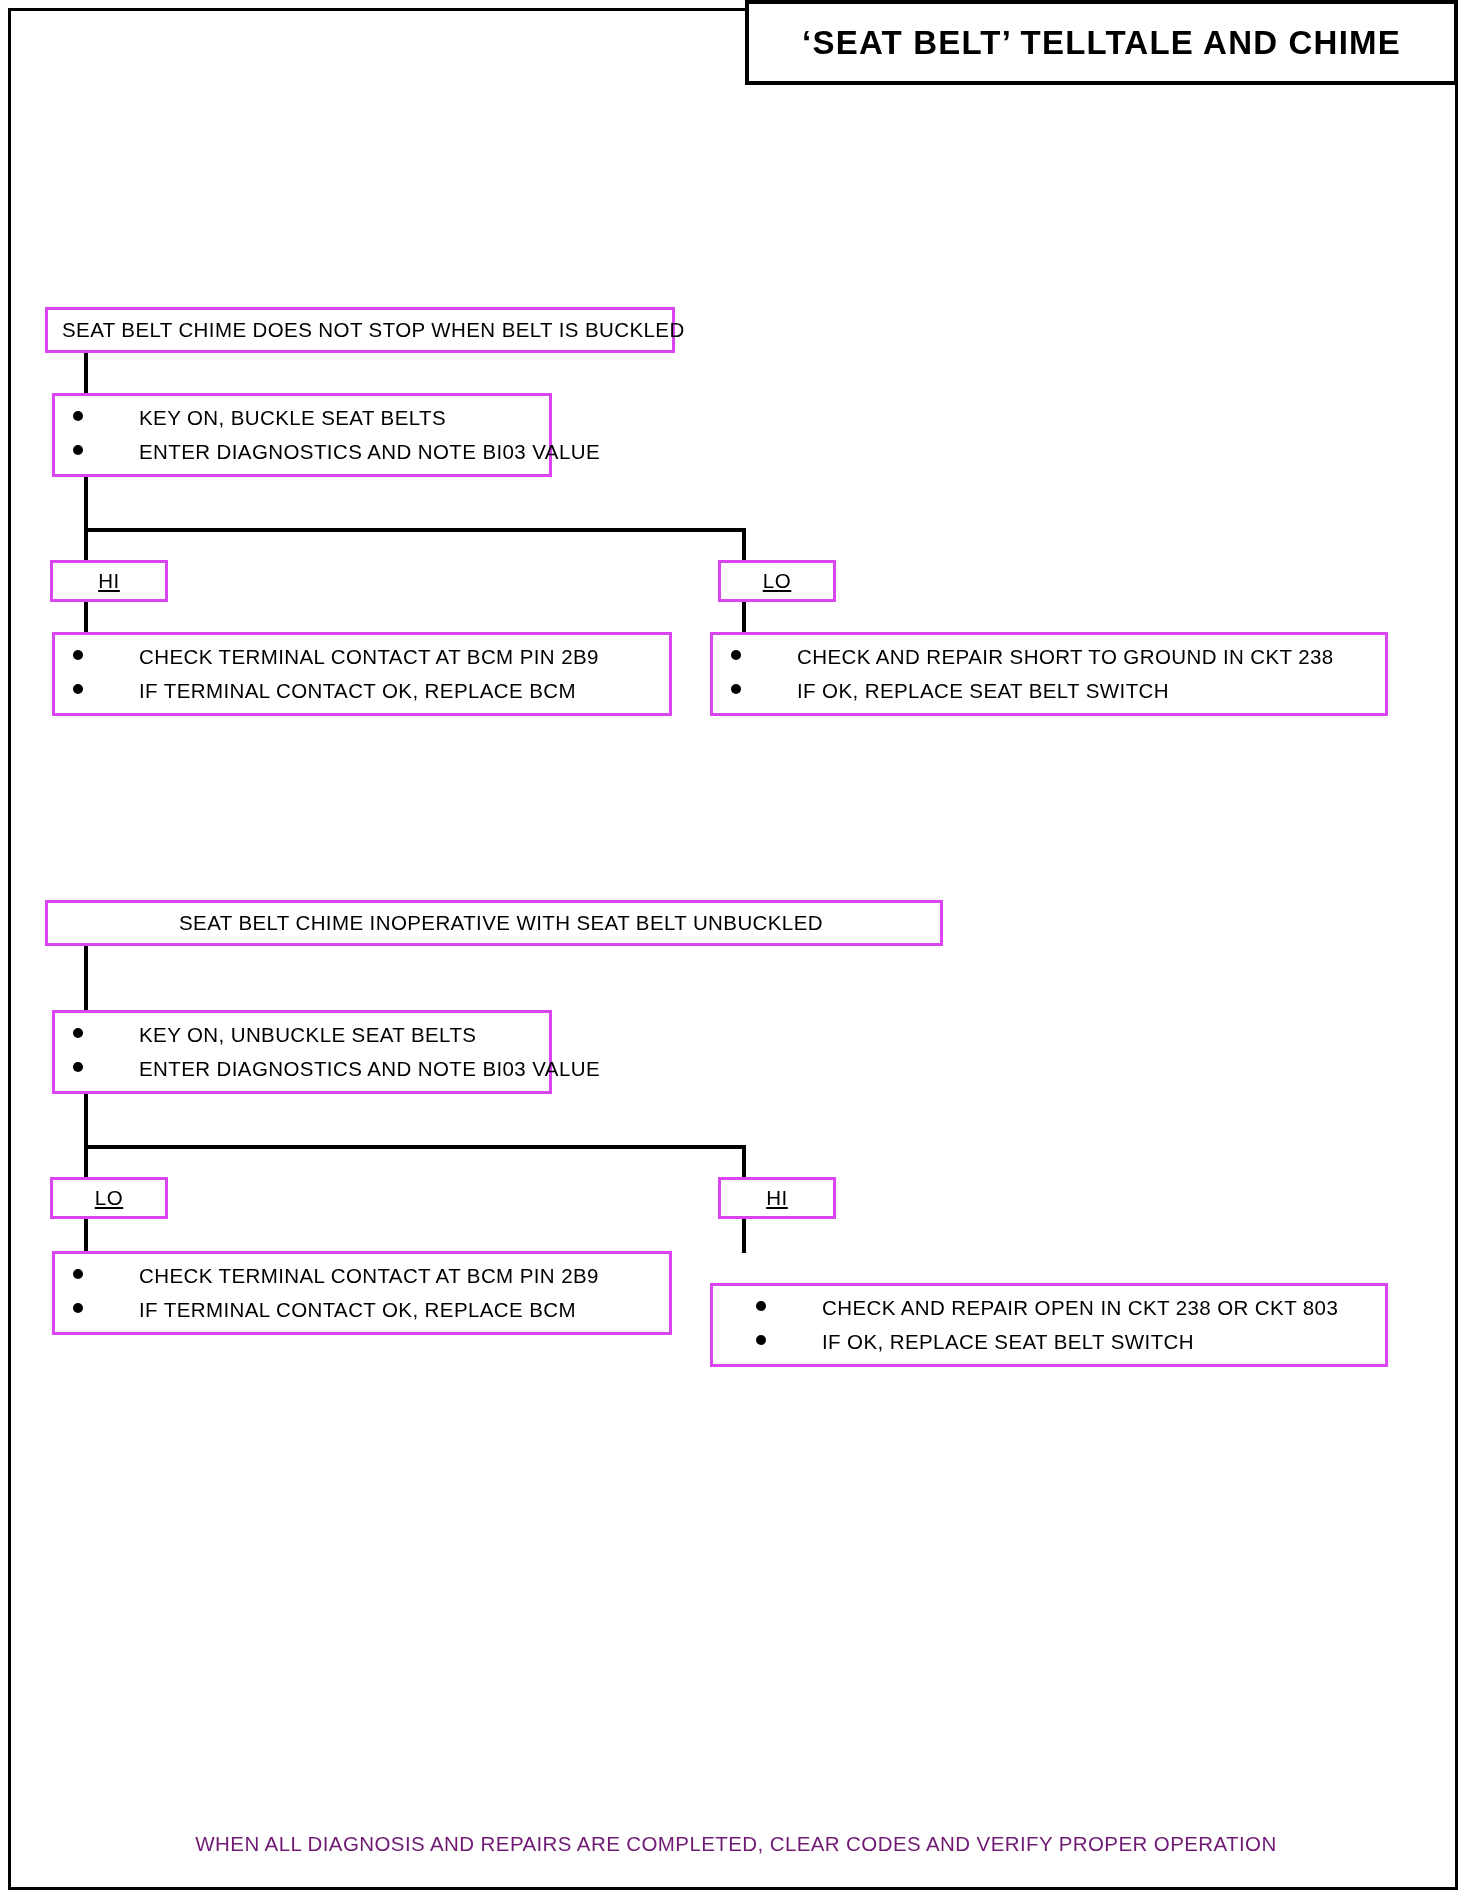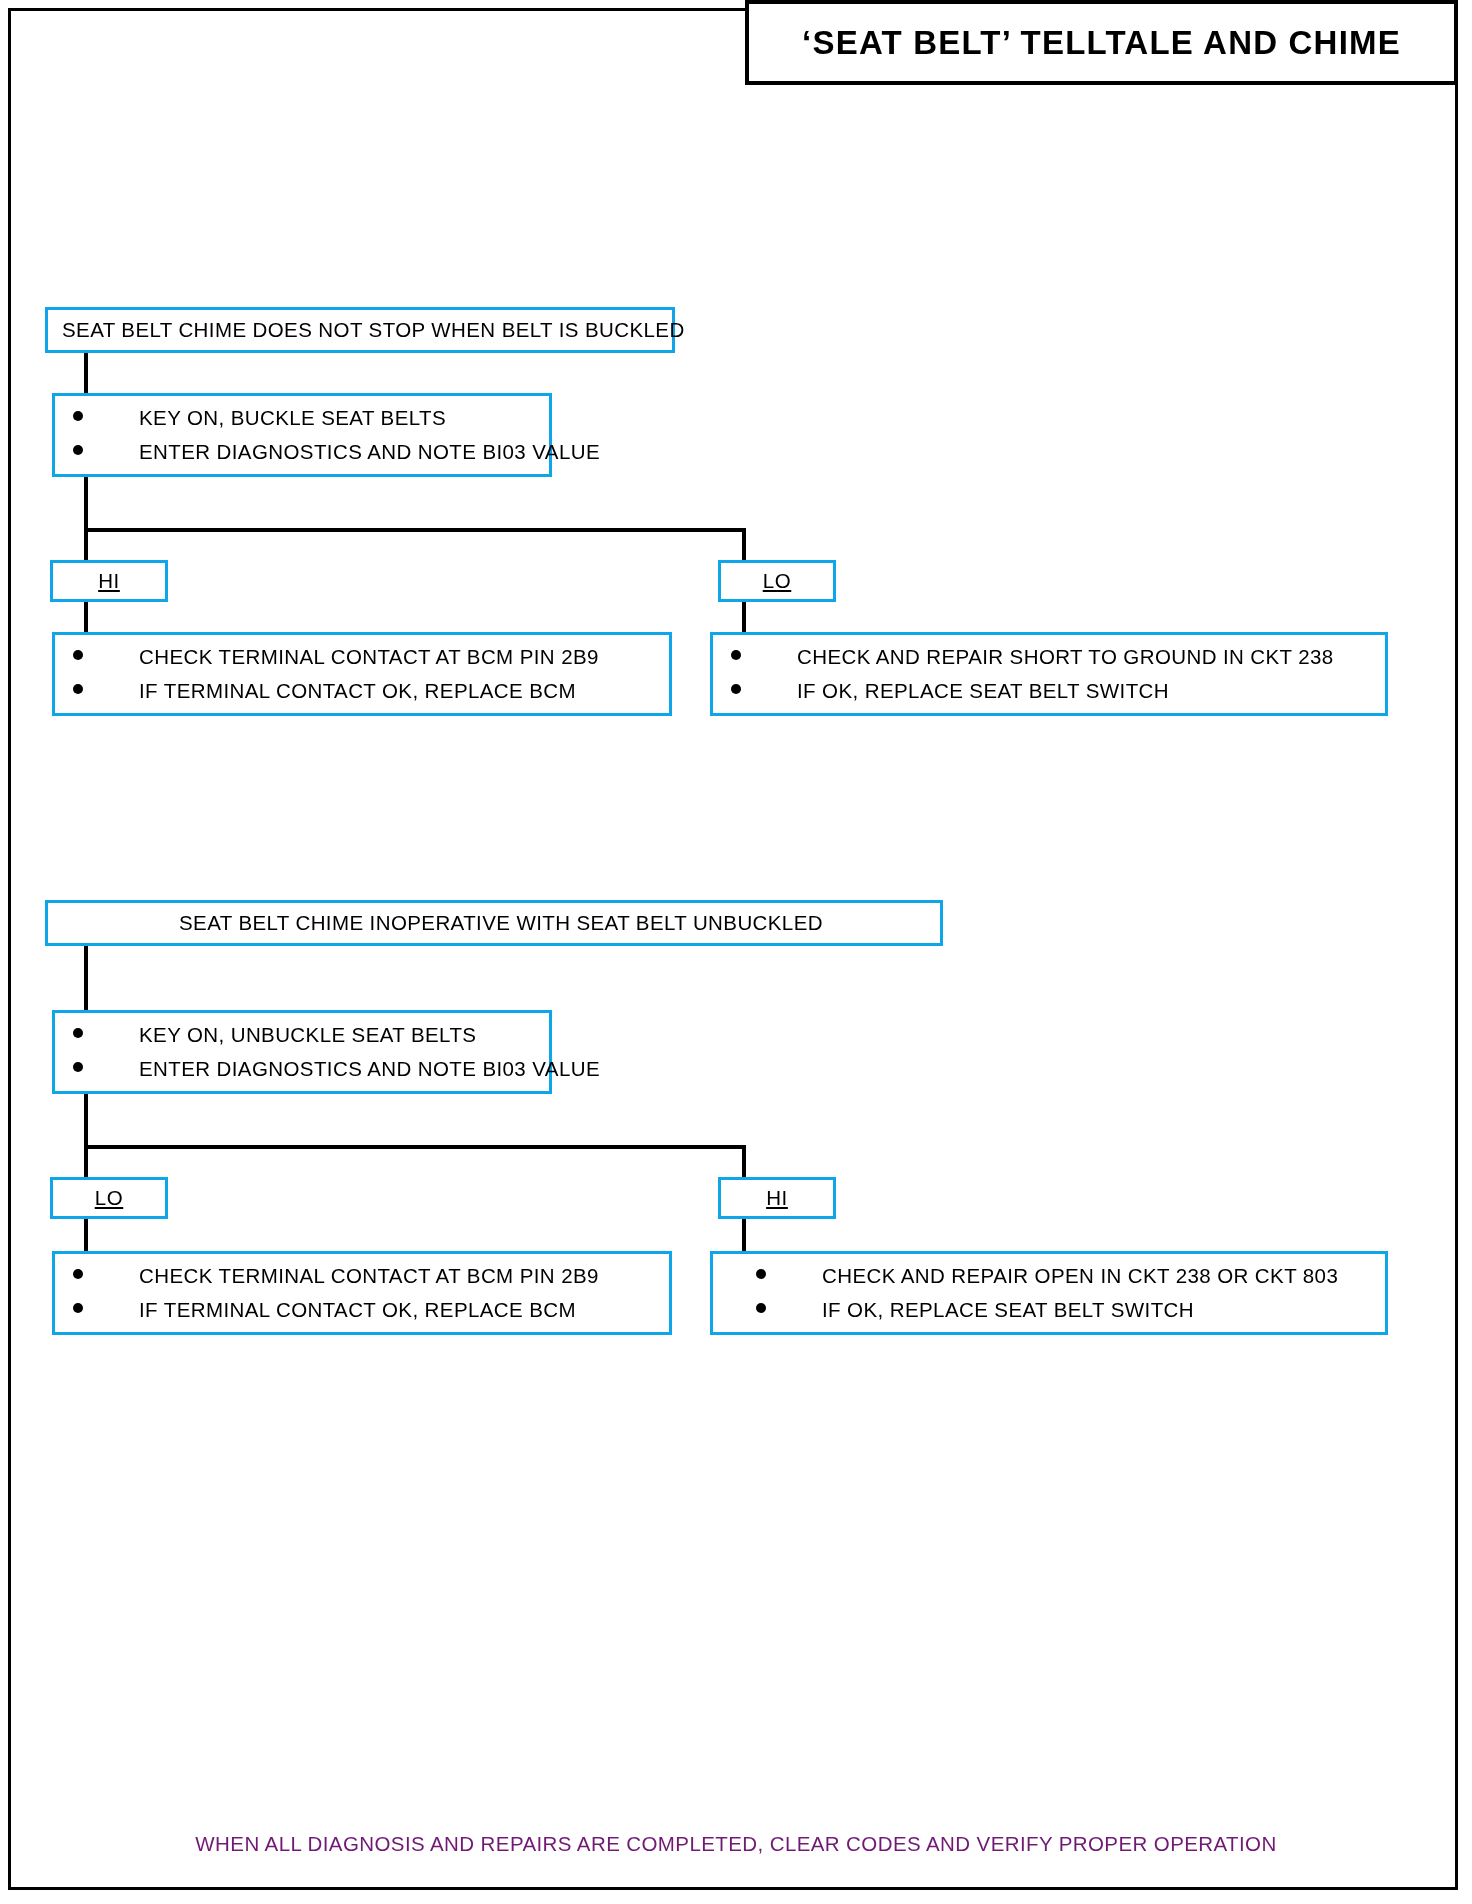--- a/index.html
+++ b/index.html
@@ -45,21 +45,21 @@
     font-size: 33px;
     font-weight: bold;
     letter-spacing: 1.2px;
     color: #000;
     white-space: nowrap;
   }
 
   
   .box {
     position: absolute;
-    border: 3px solid #0ea5e9;
+    border: 3px solid #d946ef;
     box-sizing: border-box;
     background: #fff;
   }
   .stmt-text {
     font-size: 20.5px;
     letter-spacing: 0.4px;
     color: #000;
     white-space: nowrap;
     padding-left: 14px;
     line-height: 1.1;
@@ -245,21 +245,21 @@
     <div class="bullet-row">
       <span class="bullet-dot"></span>
       <span class="bullet-text">CHECK TERMINAL CONTACT AT BCM PIN 2B9</span>
     </div>
     <div class="bullet-row">
       <span class="bullet-dot"></span>
       <span class="bullet-text">IF TERMINAL CONTACT OK, REPLACE BCM</span>
     </div>
   </div>
 
-  <div class="box bullet-box" style="left:710px; top:1251px; width:678px; height:84px;padding-left:43px;">
+  <div class="box bullet-box" style="left:710px; top:1283px; width:678px; height:84px;padding-left:43px;">
     <div class="bullet-row">
       <span class="bullet-dot"></span>
       <span class="bullet-text">CHECK AND REPAIR OPEN IN CKT 238 OR CKT 803</span>
     </div>
     <div class="bullet-row">
       <span class="bullet-dot"></span>
       <span class="bullet-text">IF OK, REPLACE SEAT BELT SWITCH</span>
     </div>
   </div>
 

